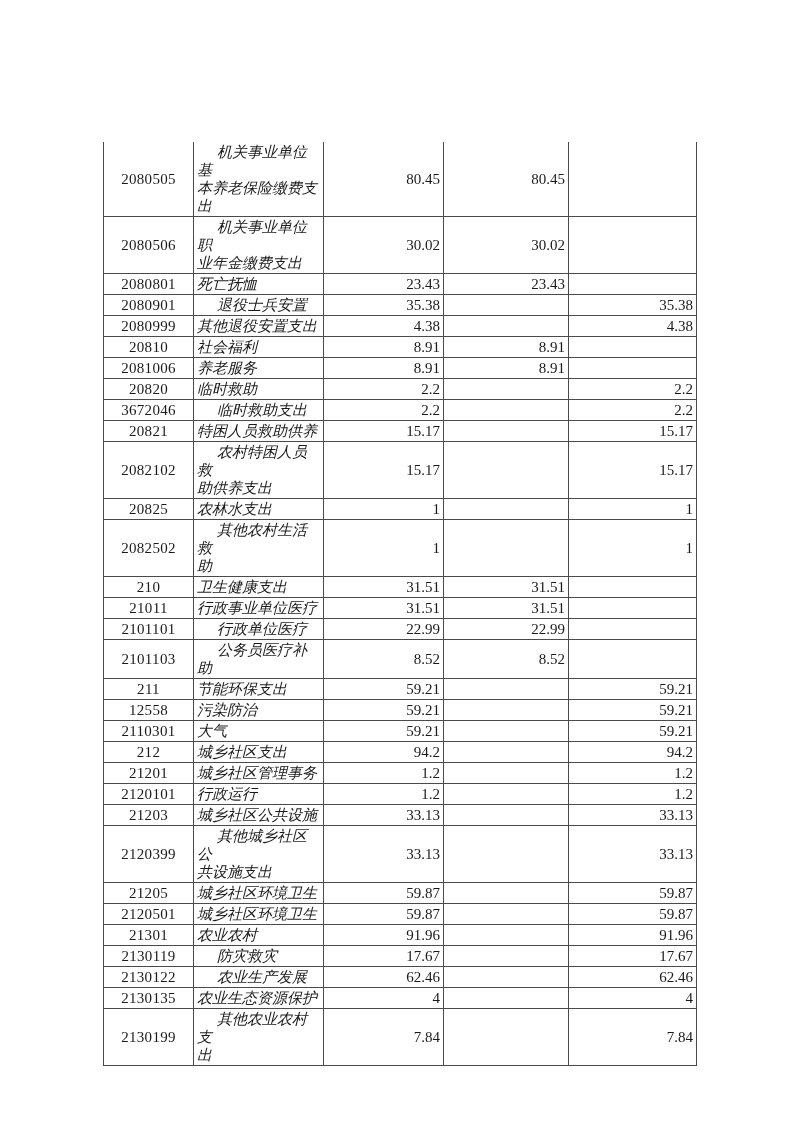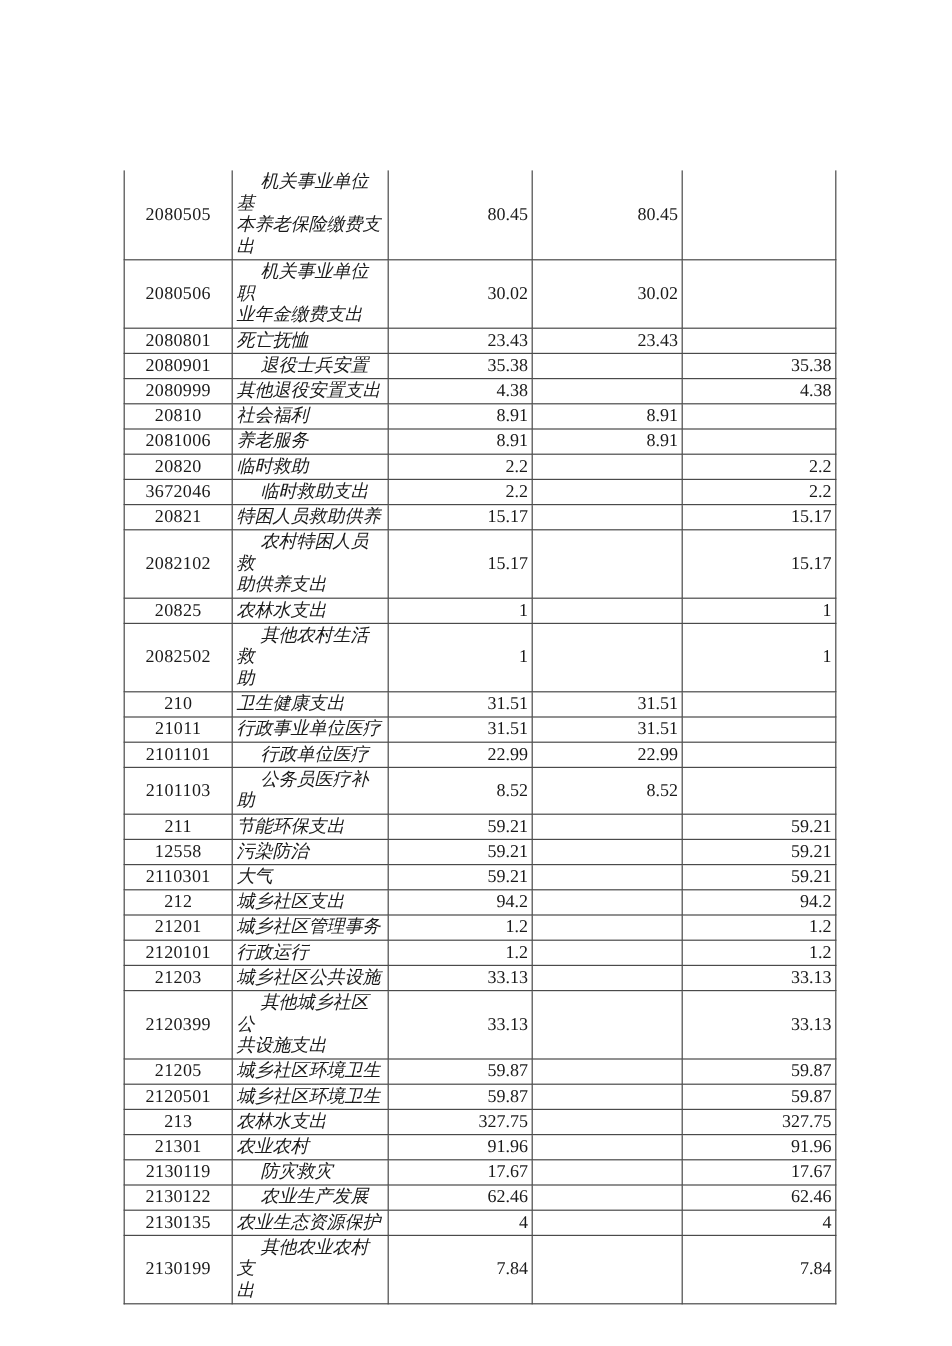--- a/index.html
+++ b/index.html
@@ -264,27 +264,20 @@
           <td class="num">59.87</td>
         </tr>
         <tr>
           <td class="code">2120501</td>
           <td class="name">城乡社区环境卫生</td>
           <td class="num">59.87</td>
           <td class="num"></td>
           <td class="num">59.87</td>
         </tr>
         <tr>
-          <td class="code">213</td>
-          <td class="name">农林水支出</td>
-          <td class="num">327.75</td>
-          <td class="num"></td>
-          <td class="num">327.75</td>
-        </tr>
-        <tr>
           <td class="code">21301</td>
           <td class="name">农业农村</td>
           <td class="num">91.96</td>
           <td class="num"></td>
           <td class="num">91.96</td>
         </tr>
         <tr>
           <td class="code">2130119</td>
           <td class="name ind">防灾救灾</td>
           <td class="num">17.67</td>

